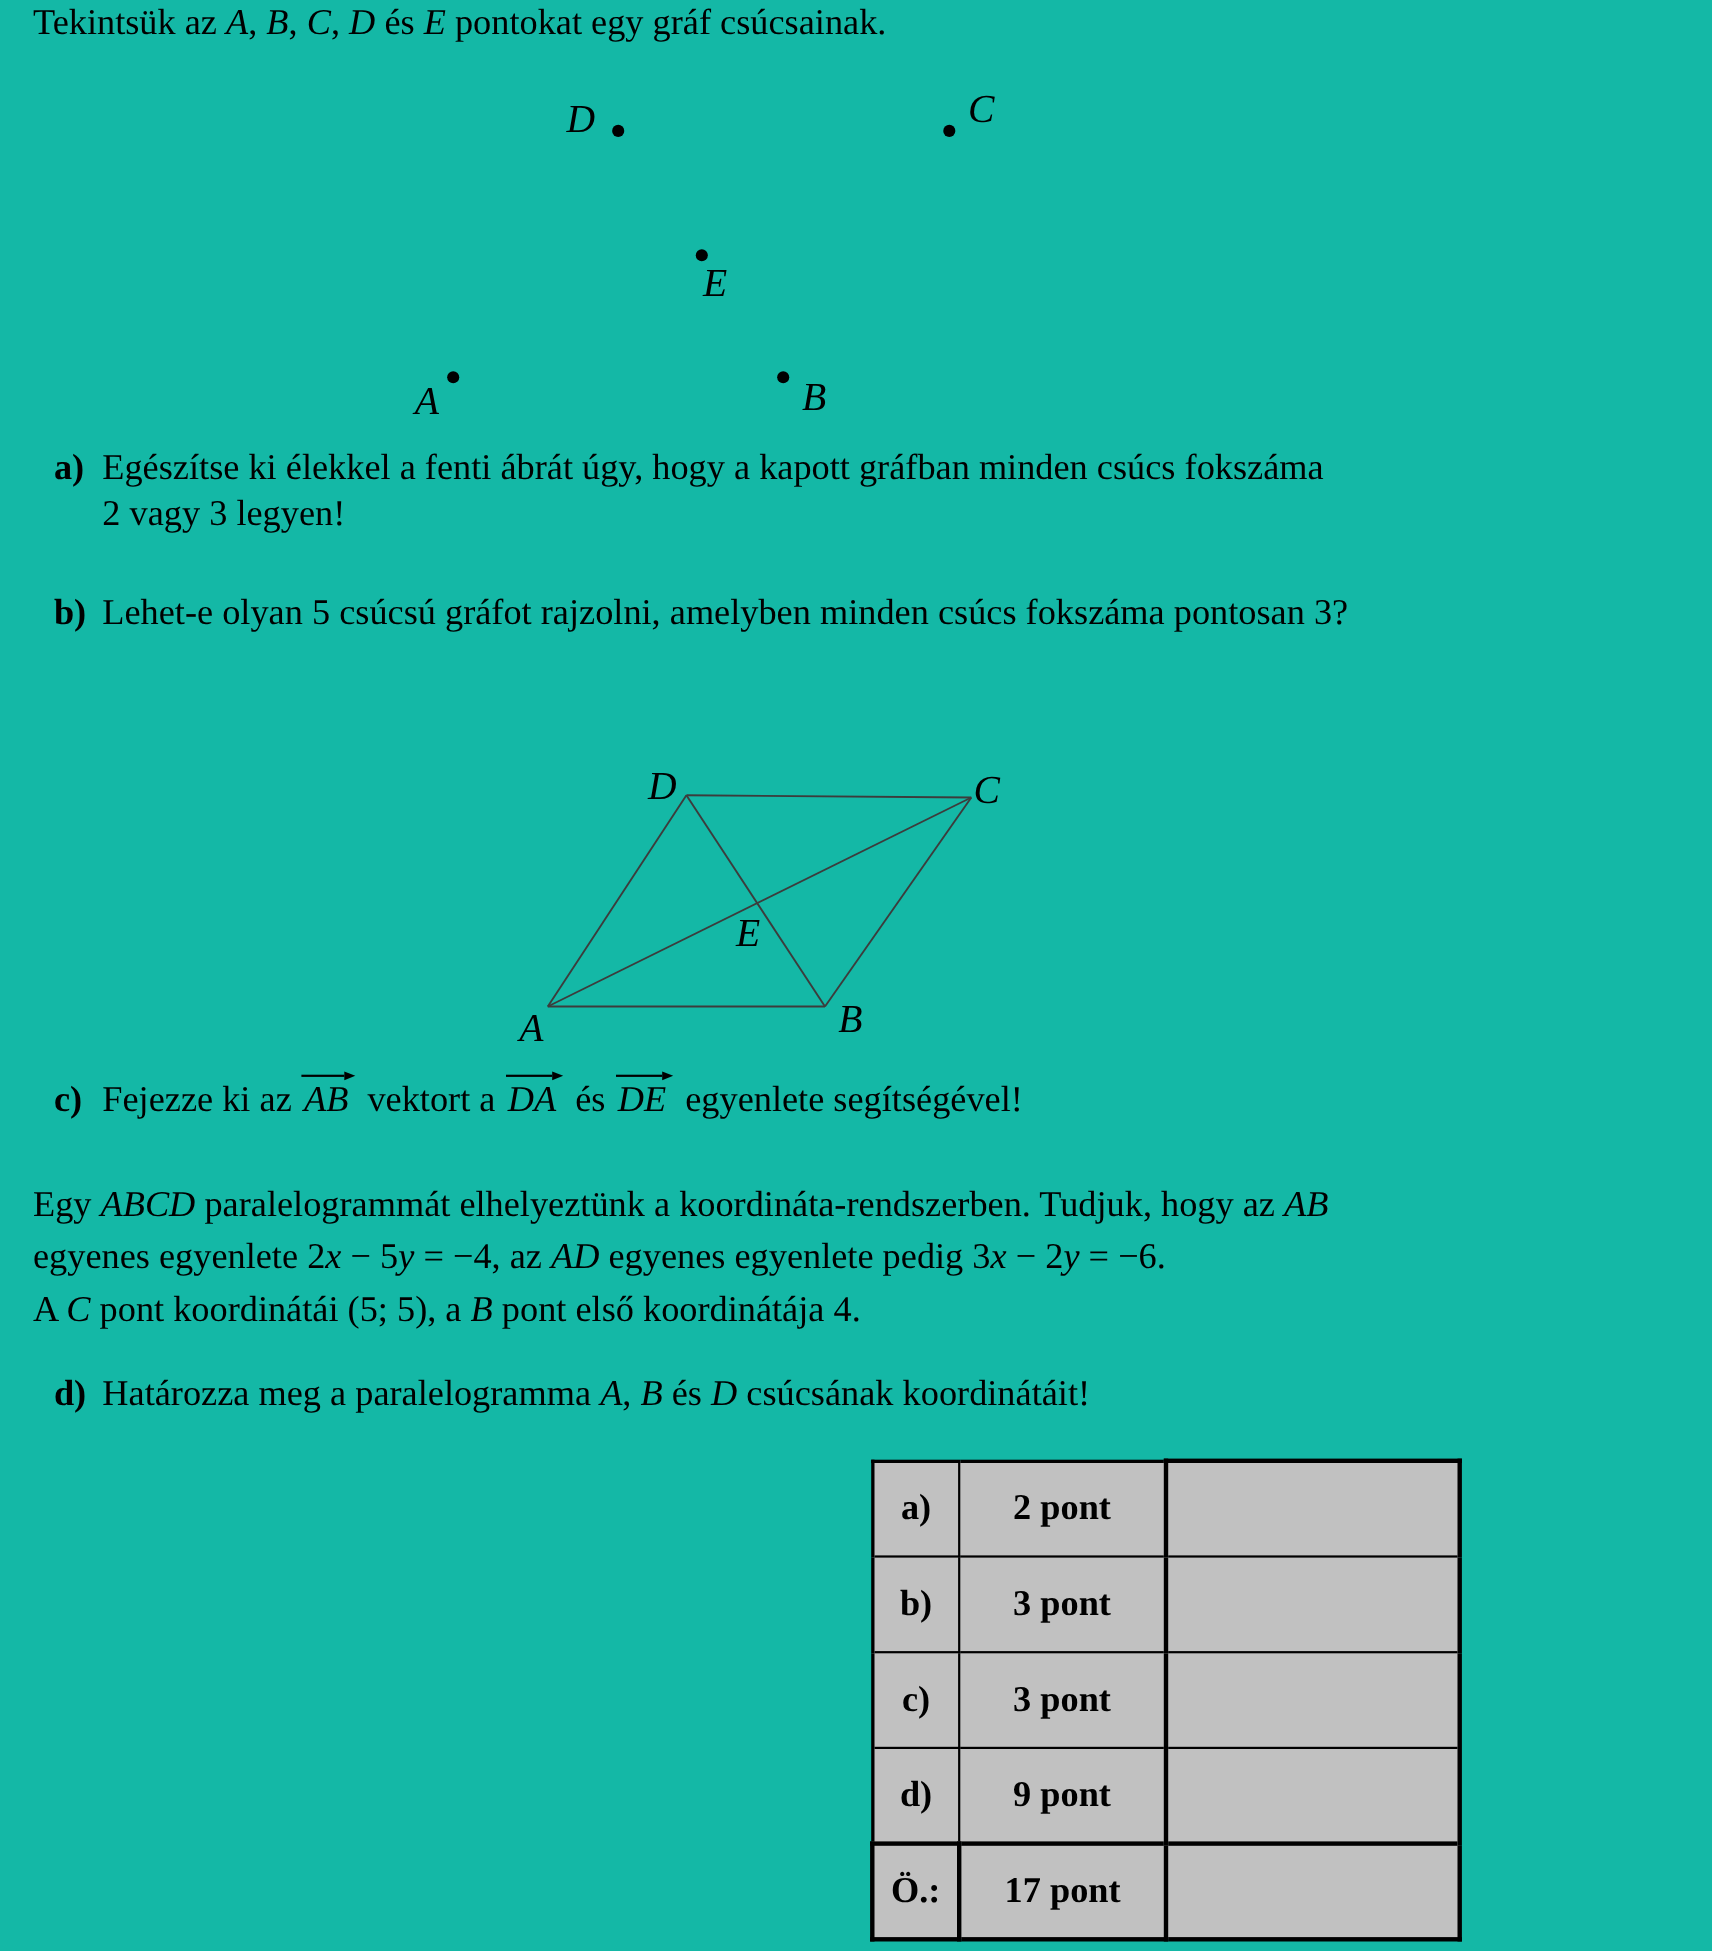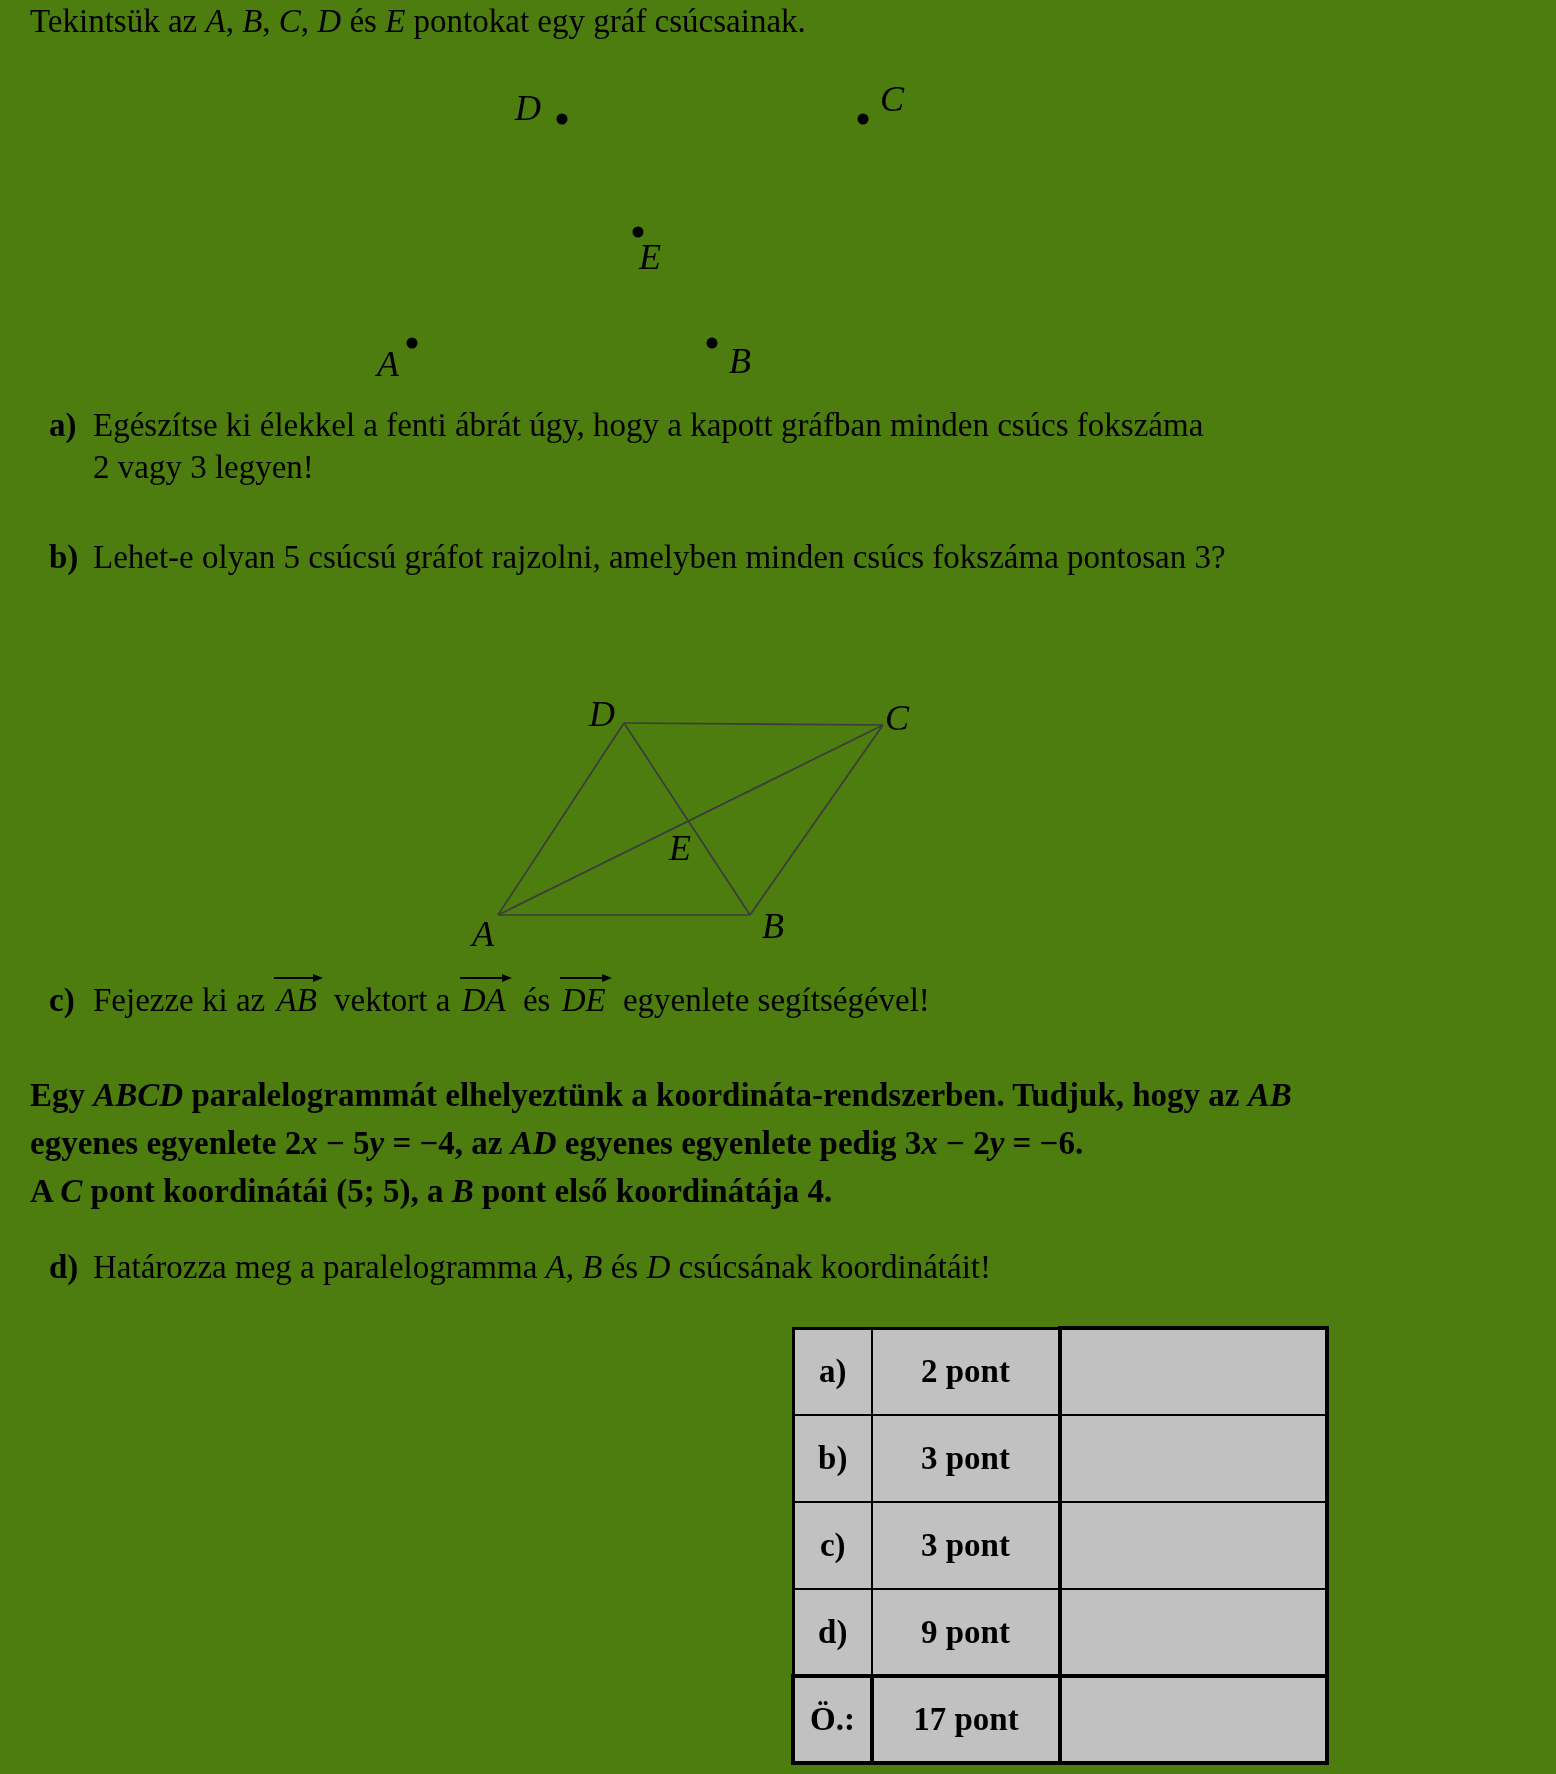--- a/index.html
+++ b/index.html
@@ -1,24 +1,24 @@
 <!DOCTYPE html>
 <html lang="hu" style="--text: #000000; --table-cell-bg: #c1c1c1; --figure-line: #3c3c3c; --point-dot: #000000;"><head>
 <meta charset="utf-8">
 <title>Matematika feladatlap</title>
 <style>
   html,body{margin:0;padding:0;background:#fff;}
   #page{
-    position:relative;width:1556px;height:1774px;background:#4d7c0f;
+    position:relative;width:1556px;height:1774px;background:#14b8a6;
     font-family:"Liberation Serif",serif;color:var(--text,#000);
     font-size:33px;overflow:hidden;
   }
   .abs{position:absolute;}
   .line{line-height:42px;white-space:nowrap;}
-  .lh48 .line{line-height:48px;font-weight:bold;}
+  .lh48 .line{line-height:48px;}
   .it{font-style:italic;}
   .marker{position:absolute;left:49px;top:0;font-weight:bold;line-height:42px;}
   .itext{position:absolute;left:93px;top:0;}
   
   .vec{
     position:relative;display:inline-block;font-style:italic;
     margin:0 9px 0 3px;
   }
   .vec::before{
     content:"";position:absolute;left:-2px;right:4px;top:-2px;

